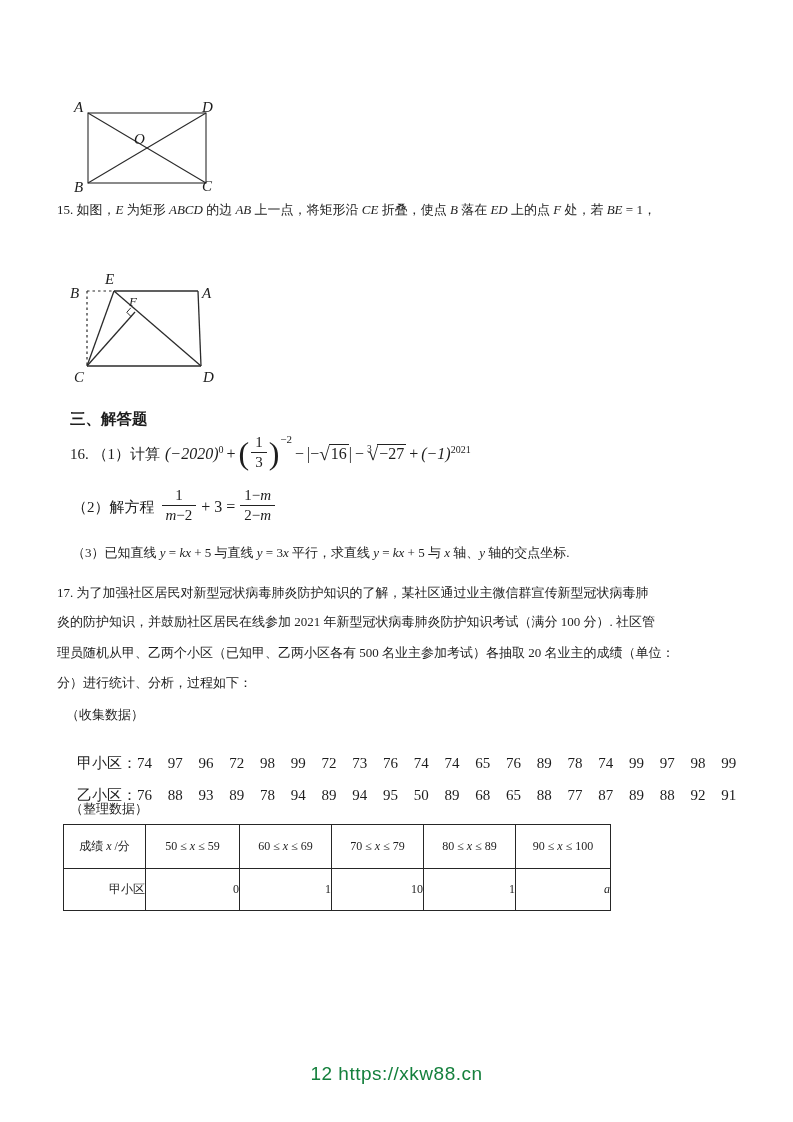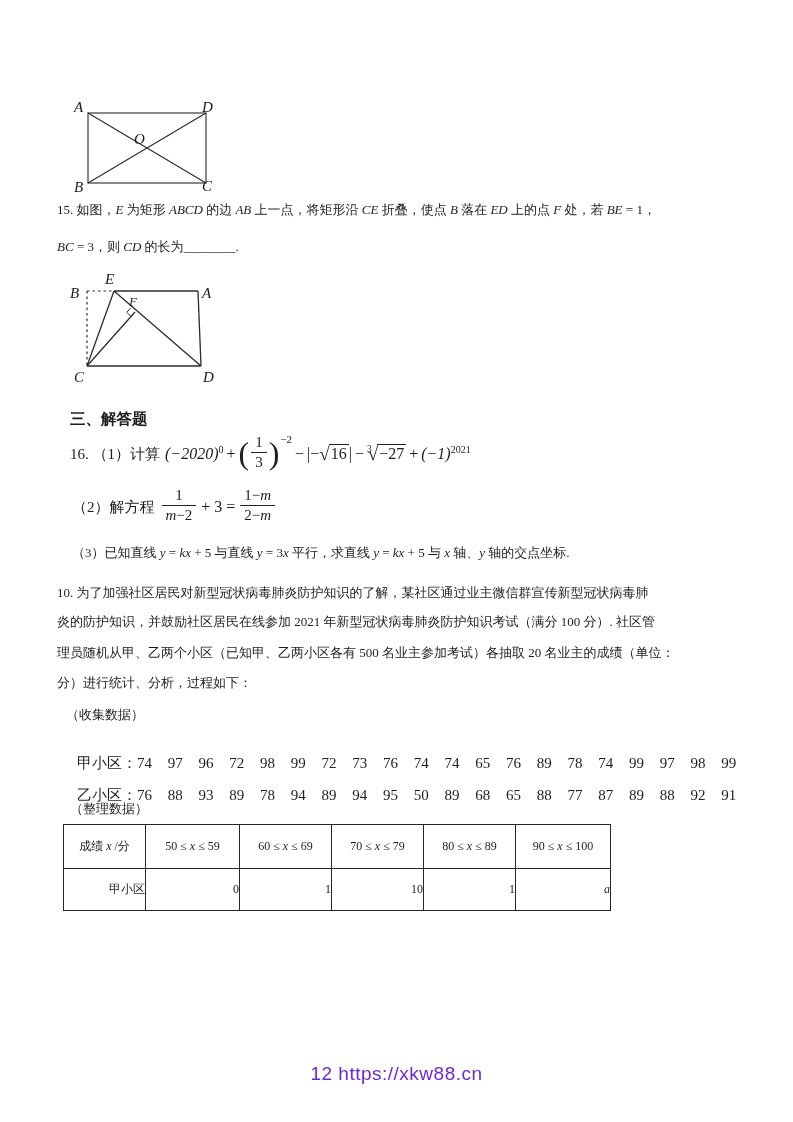--- a/index.html
+++ b/index.html
@@ -30,21 +30,21 @@
   .scorerow { font-size:15px; white-space:pre; }
   .scores { word-spacing:12px; }
   
   table.score-table { border-collapse:collapse; table-layout:fixed; font-size:12px; }
   table.score-table th, table.score-table td { border:1.4px solid #262626; font-weight:normal; }
   table.score-table th { text-align:center; height:44px; }
   table.score-table td { text-align:right; padding-left:12px; height:42px; }
   table.score-table td.rowlabel { padding-left:12px; }
   
   .footer { position:absolute; top:1063px; left:0; width:100%; text-align:center;
-    font-family:"Liberation Sans","DejaVu Sans",sans-serif; font-size:19px; color:#6d28d9; letter-spacing:0.5px; }
+    font-family:"Liberation Sans","DejaVu Sans",sans-serif; font-size:19px; color:#15803d; letter-spacing:0.5px; }
   svg text { font-family:"Liberation Serif","DejaVu Serif",serif; font-style:italic; fill:#1b1b1b; }
 </style>
 </head>
 <body>
 
 <div class="page">
 
   <svg class="abs" style="left:68px;top:98px;" width="152" height="95" viewBox="0 0 152 95">
     <g stroke="#2b2b2b" stroke-width="1.1" fill="none">
       <rect x="20" y="15" width="118" height="70"></rect>
@@ -52,21 +52,20 @@
       <line x1="138" y1="15" x2="20" y2="85"></line>
     </g>
     <text x="6" y="14" font-size="15">A</text>
     <text x="134" y="14" font-size="15">D</text>
     <text x="66" y="46" font-size="15">O</text>
     <text x="6" y="94" font-size="15">B</text>
     <text x="134" y="93" font-size="15">C</text>
   </svg>
 
   <div class="abs tline" style="left:57px;top:200px;"><span>15. 如图，</span><span class="mi">E</span><span> 为矩形 </span><span class="mi">ABCD</span><span> 的边 </span><span class="mi">AB</span><span> 上一点，将矩形沿 </span><span class="mi">CE</span><span> 折叠，使点 </span><span class="mi">B</span><span> 落在 </span><span class="mi">ED</span><span> 上的点 </span><span class="mi">F</span><span> 处，若 </span><span class="mi">BE</span><span> = 1，</span></div>
-  <div class="abs tline" style="left:57px;top:237px;"><span class="mi">BC</span><span> = 3，则 </span><span class="mi">CD</span><span> 的长为________.</span></div>
 
   <svg class="abs" style="left:56px;top:262px;" width="170" height="135" viewBox="0 0 170 135">
     <g stroke="#2b2b2b" stroke-width="1.3" fill="none">
       <line x1="58" y1="29" x2="142" y2="29"></line>
       <line x1="142" y1="29" x2="145" y2="104"></line>
       <line x1="31" y1="104" x2="145" y2="104"></line>
       <line x1="58" y1="29" x2="31" y2="104"></line>
       <line x1="58" y1="29" x2="145" y2="104"></line>
       <line x1="31" y1="104" x2="79" y2="50"></line>
     </g>
@@ -88,21 +87,21 @@
   <div class="abs q16row" style="left:70px;top:437px;">
     <span class="zh-label">16. （1）计算</span><span class="mi">(−2020)</span><span class="exp">0</span><span class="op">+</span><span class="bigp">(</span><span class="frac"><span class="fn">1</span><span class="fd">3</span></span><span class="bigp">)</span><span class="hiexp">−2</span><span class="op">−</span><span>|</span><span>−</span><span class="rsign">√</span><span class="rbar">16</span><span>|</span><span class="op">−</span><span class="ridx">3</span><span class="rsign">√</span><span class="rbar">−27</span><span class="op">+</span><span class="mi">(−1)</span><span class="exp">2021</span>
   </div>
 
   <div class="abs q16row" style="left:72px;top:490px;">
     <span class="zh-label">（2）解方程</span><span class="frac"><span class="fn"><span>1</span></span><span class="fd"><span class="mi">m</span><span>−2</span></span></span><span class="op">+ 3 =</span><span class="frac"><span class="fn"><span>1−</span><span class="mi">m</span></span><span class="fd"><span>2−</span><span class="mi">m</span></span></span>
   </div>
 
   <div class="abs tline" style="left:72px;top:543px;"><span>（3）已知直线 </span><span class="mi">y</span><span> = </span><span class="mi">kx</span><span> + 5 与直线 </span><span class="mi">y</span><span> = 3</span><span class="mi">x</span><span> 平行，求直线 </span><span class="mi">y</span><span> = </span><span class="mi">kx</span><span> + 5 与 </span><span class="mi">x</span><span> 轴、</span><span class="mi">y</span><span> 轴的交点坐标.</span></div>
 
-  <div class="abs tline" style="left:57px;top:583px;">10. 为了加强社区居民对新型冠状病毒肺炎防护知识的了解，某社区通过业主微信群宣传新型冠状病毒肺</div>
+  <div class="abs tline" style="left:57px;top:583px;">17. 为了加强社区居民对新型冠状病毒肺炎防护知识的了解，某社区通过业主微信群宣传新型冠状病毒肺</div>
   <div class="abs tline" style="left:57px;top:612px;">炎的防护知识，并鼓励社区居民在线参加 2021 年新型冠状病毒肺炎防护知识考试（满分 100 分）. 社区管</div>
   <div class="abs tline" style="left:57px;top:643px;">理员随机从甲、乙两个小区（已知甲、乙两小区各有 500 名业主参加考试）各抽取 20 名业主的成绩（单位：</div>
   <div class="abs tline" style="left:57px;top:673px;">分）进行统计、分析，过程如下：</div>
 
   <div class="abs tline" style="left:66px;top:705px;">（收集数据）</div>
 
   <div class="abs scorerow" style="left:62px;top:737px;">
     <span>甲小区：</span><span class="scores">74 97 96 72 98 99 72 73 76 74 74 65 76 89 78 74 99 97 98 99</span>
   </div>
   <div class="abs scorerow" style="left:62px;top:769px;">

